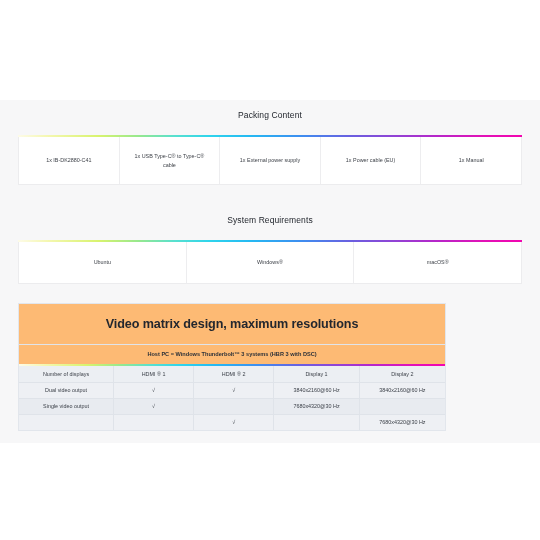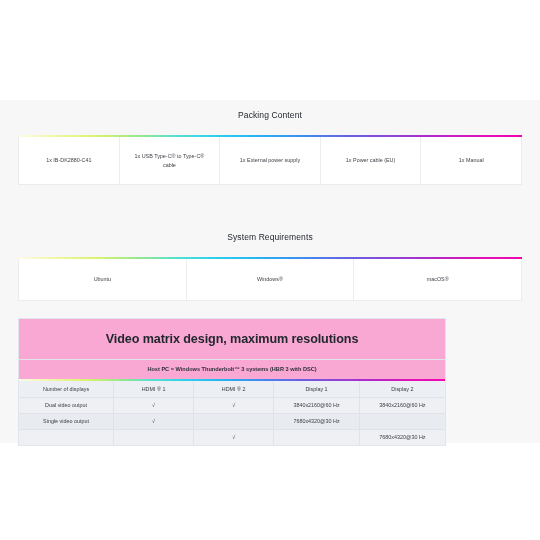--- a/index.html
+++ b/index.html
@@ -92,35 +92,33 @@
   }
   #packing-section .rail { margin-top: 15px; }
   #packing-section .cellrow { height: 48px; }
 
   
   #sysreq-section {
     position: absolute;
     left: 18px;
     top: 215px;
     width: 504px;
-    margin-top: 17px;
   }
   #sysreq-section .rail { margin-top: 15px; }
   #sysreq-section .cellrow { height: 42px; }
 
   
   #matrix-section {
     position: absolute;
     left: 18px;
     top: 303px;
     width: 428px;
-    background: #f9a8d4;
+    background: #fdba74;
     border: 1px solid #e2e6ec;
     box-sizing: border-box;
-    margin-top: 15px;
   }
   .matrix-title {
     text-align: center;
     font-size: 12.6px;
     font-weight: bold;
     color: #23272e;
     padding: 13px 0 13px 0;
     letter-spacing: -0.1px;
   }
   .matrix-sub {

